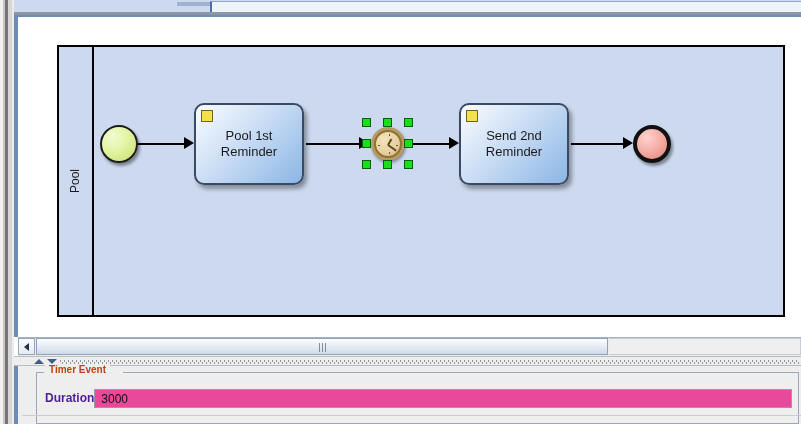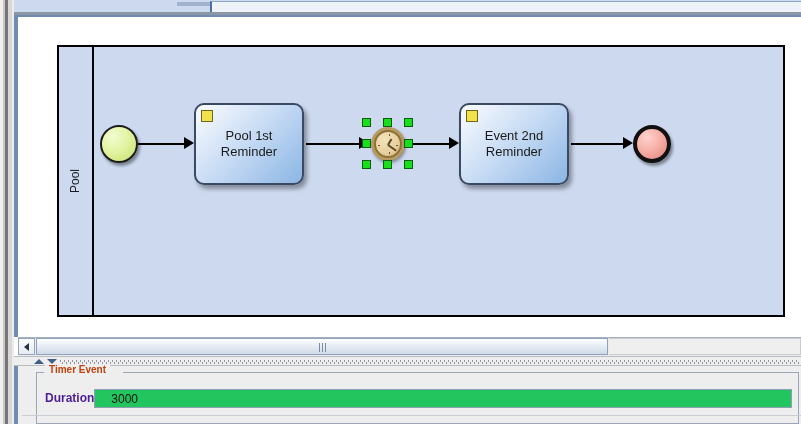--- a/index.html
+++ b/index.html
@@ -264,24 +264,24 @@
     position:absolute; left:8px; top:16px; right:6px; height:20px;
     display:flex; align-items:center;
   }
   .field-label {
     font-size:12px; font-weight:bold; color:#4c1d95; 
     font-family:"Liberation Sans", sans-serif;
     white-space:nowrap;
   }
   .field-input {
     flex:1; height:19px; line-height:19px;
-    background:#22c55e;
+    background:#ec4899;
     border:1px solid #8fa0b4;
     box-sizing:border-box;
-    font-size:12px; color:#111111; padding-left:16px;
+    font-size:12px; color:#111111; padding-left:6px;
     font-family:"Liberation Sans", sans-serif;
   }
   .props-bottom-rule {
     position:absolute; left:22px; top:415px; width:779px; height:1px; background:#c8cdd3;
   }
 </style>
 </head>
 <body>
 
 <div id="root">
@@ -347,21 +347,21 @@
       <div class="handle" style="left:21px; top:42px;"></div>
       <div class="handle" style="left:42px; top:42px;"></div>
     </div>
 
     <div class="conn conn-3"></div>
     <div class="arrowhead ah-3"></div>
 
     <div class="task task-2">
       <div class="task-marker"></div>
       <div class="task-label">
-        <div>Event 2nd</div>
+        <div>Send 2nd</div>
         <div>Reminder</div>
       </div>
     </div>
 
     <div class="conn conn-4"></div>
     <div class="arrowhead ah-4"></div>
 
     <div class="end-event"></div>
   </div>
 

